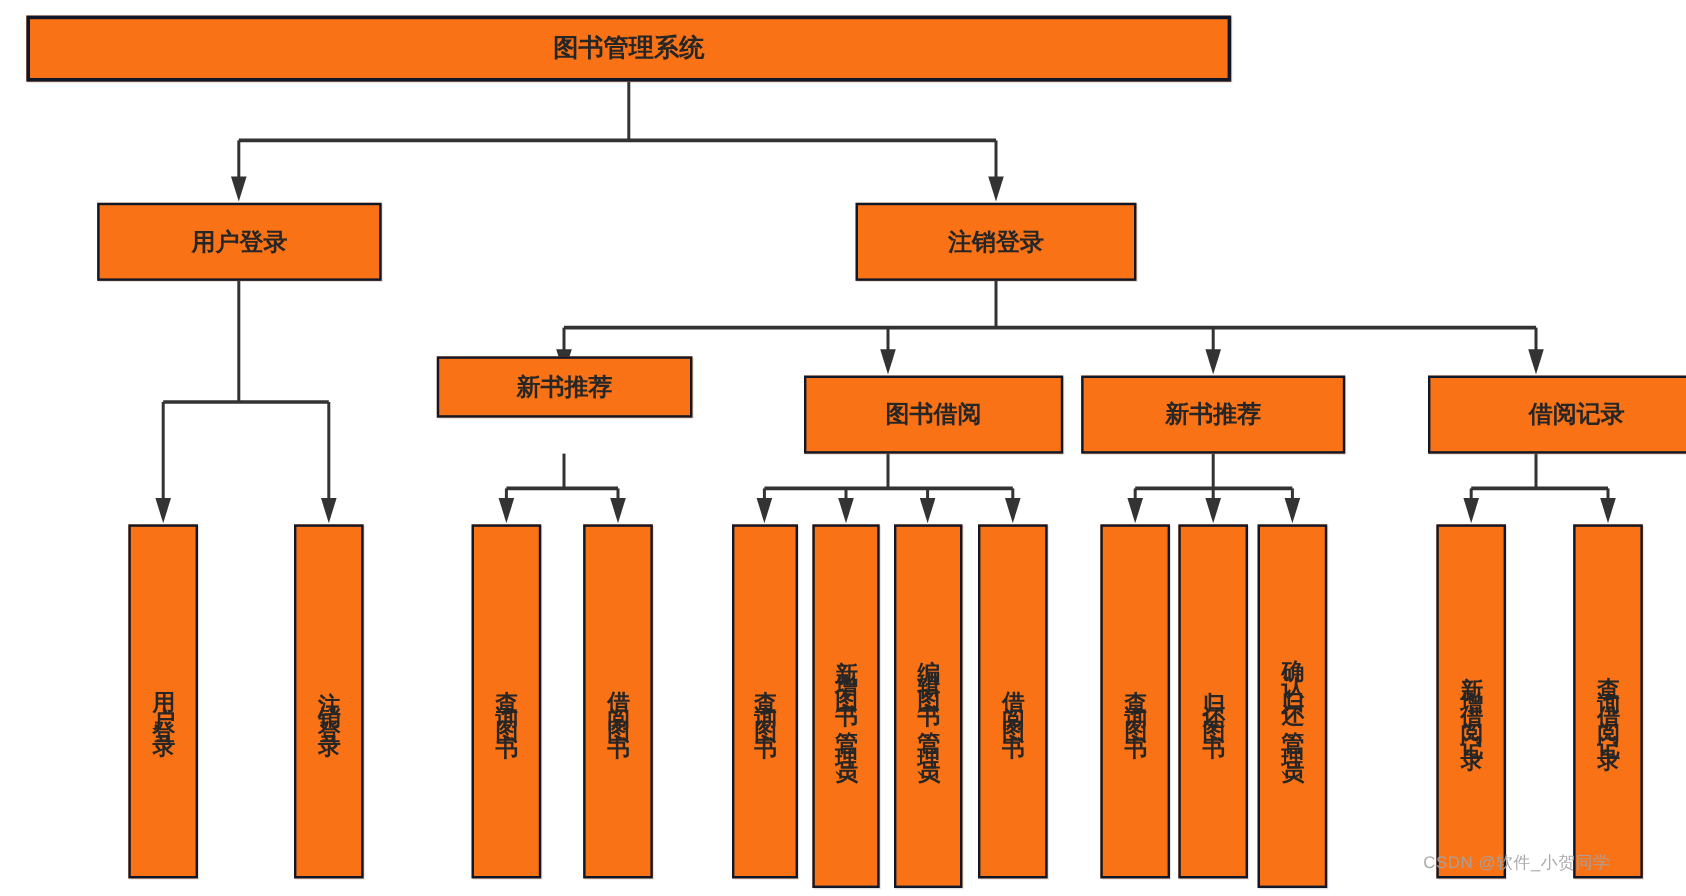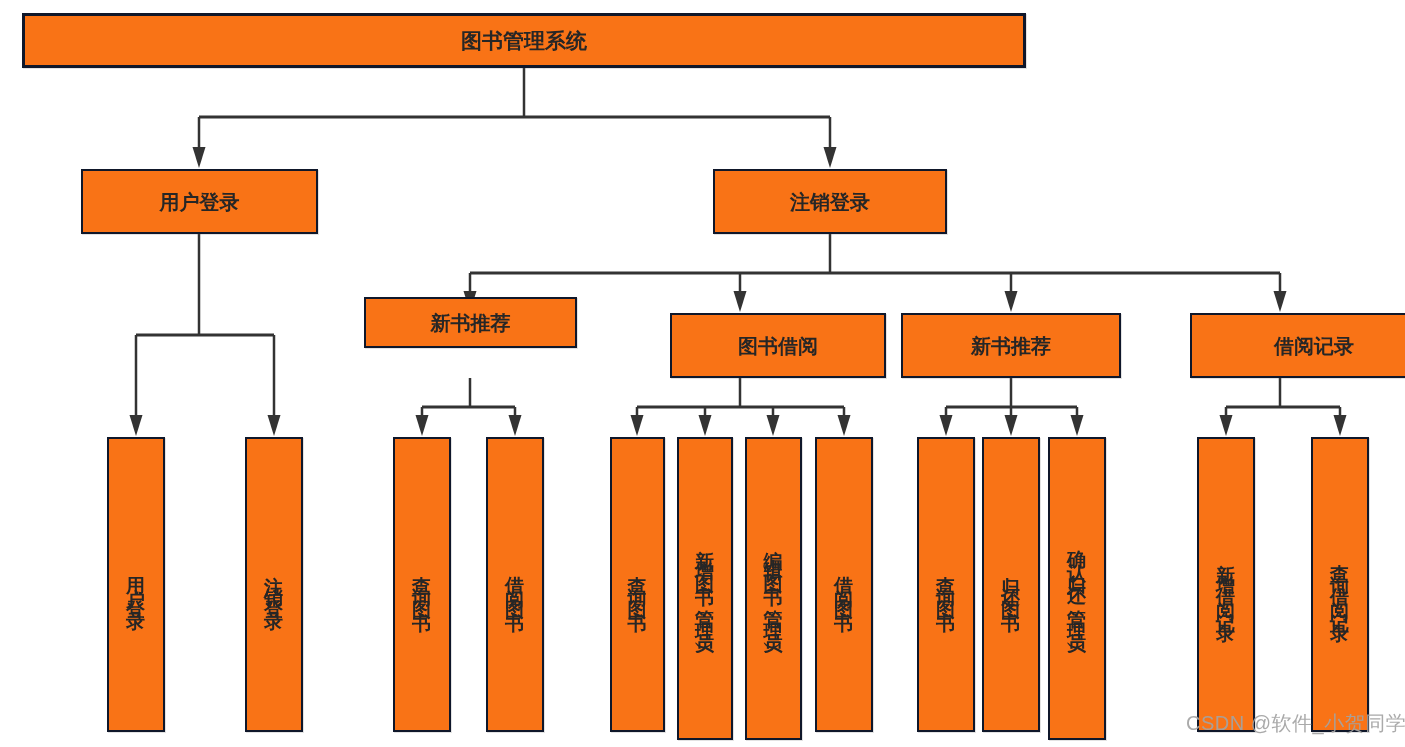--- a/index.html
+++ b/index.html
@@ -37,21 +37,21 @@
     writing-mode: vertical-rl;
     text-orientation: mixed;
     font-size: 19px;
     letter-spacing: 12px;
     line-height: 1;
   }
   #watermark {
     position: absolute;
     left: 1186px;
     top: 710px;
-    font-size: 20px;
+    font-size: 14px;
     letter-spacing: 0.5px;
     color: rgba(163,163,163,0.92);
     z-index: 5;
     white-space: nowrap;
   }
 </style>
 </head>
 <body>
 
 <div id="canvas">

